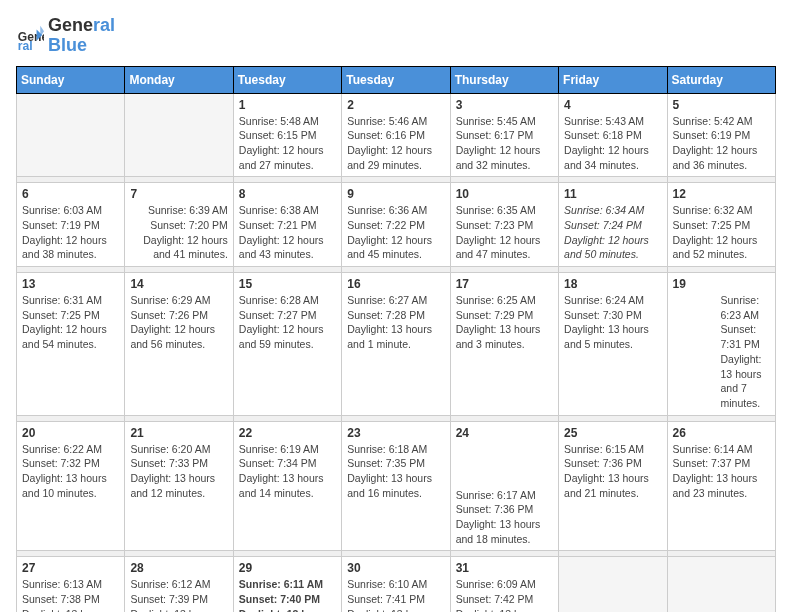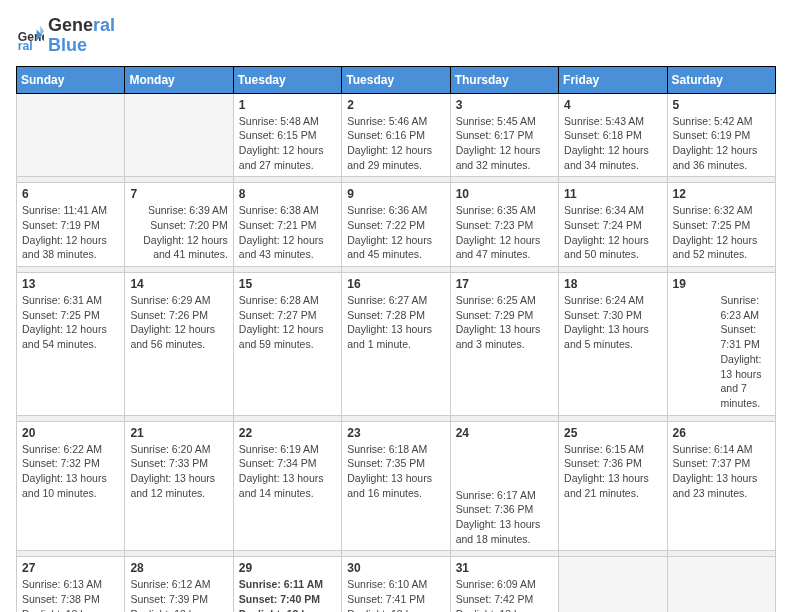--- a/index.html
+++ b/index.html
@@ -171,21 +171,21 @@
         <td></td>
         <td></td>
         <td></td>
         <td></td>
         <td></td>
         <td></td>
       </tr>
       <tr>
         <td>
           <span class="day-num">6</span>
-          <div class="day-info" style="white-space: pre-line;">Sunrise: 11:41 AM
+          <div class="day-info" style="white-space: pre-line;">Sunrise: 6:03 AM
 Sunset: 7:19 PM
 Daylight: 12 hours
 and 38 minutes.</div>
         </td>
         <td>
           <span class="day-num">7</span>
           <div class="day-info" style="white-space: pre-line; text-align: right;">Sunrise: 6:39 AM
 Sunset: 7:20 PM
 Daylight: 12 hours
 and 41 minutes.</div>
@@ -206,21 +206,21 @@
         </td>
         <td>
           <span class="day-num">10</span>
           <div class="day-info" style="white-space: pre-line;">Sunrise: 6:35 AM
 Sunset: 7:23 PM
 Daylight: 12 hours
 and 47 minutes.</div>
         </td>
         <td>
           <span class="day-num">11</span>
-          <div class="day-info" style="white-space: pre-line;">Sunrise: 6:34 AM
+          <div class="day-info" style="white-space: pre-line; font-style: italic;">Sunrise: 6:34 AM
 Sunset: 7:24 PM
 Daylight: 12 hours
 and 50 minutes.</div>
         </td>
         <td>
           <span class="day-num">12</span>
           <div class="day-info" style="white-space: pre-line;">Sunrise: 6:32 AM
 Sunset: 7:25 PM
 Daylight: 12 hours
 and 52 minutes.</div>

